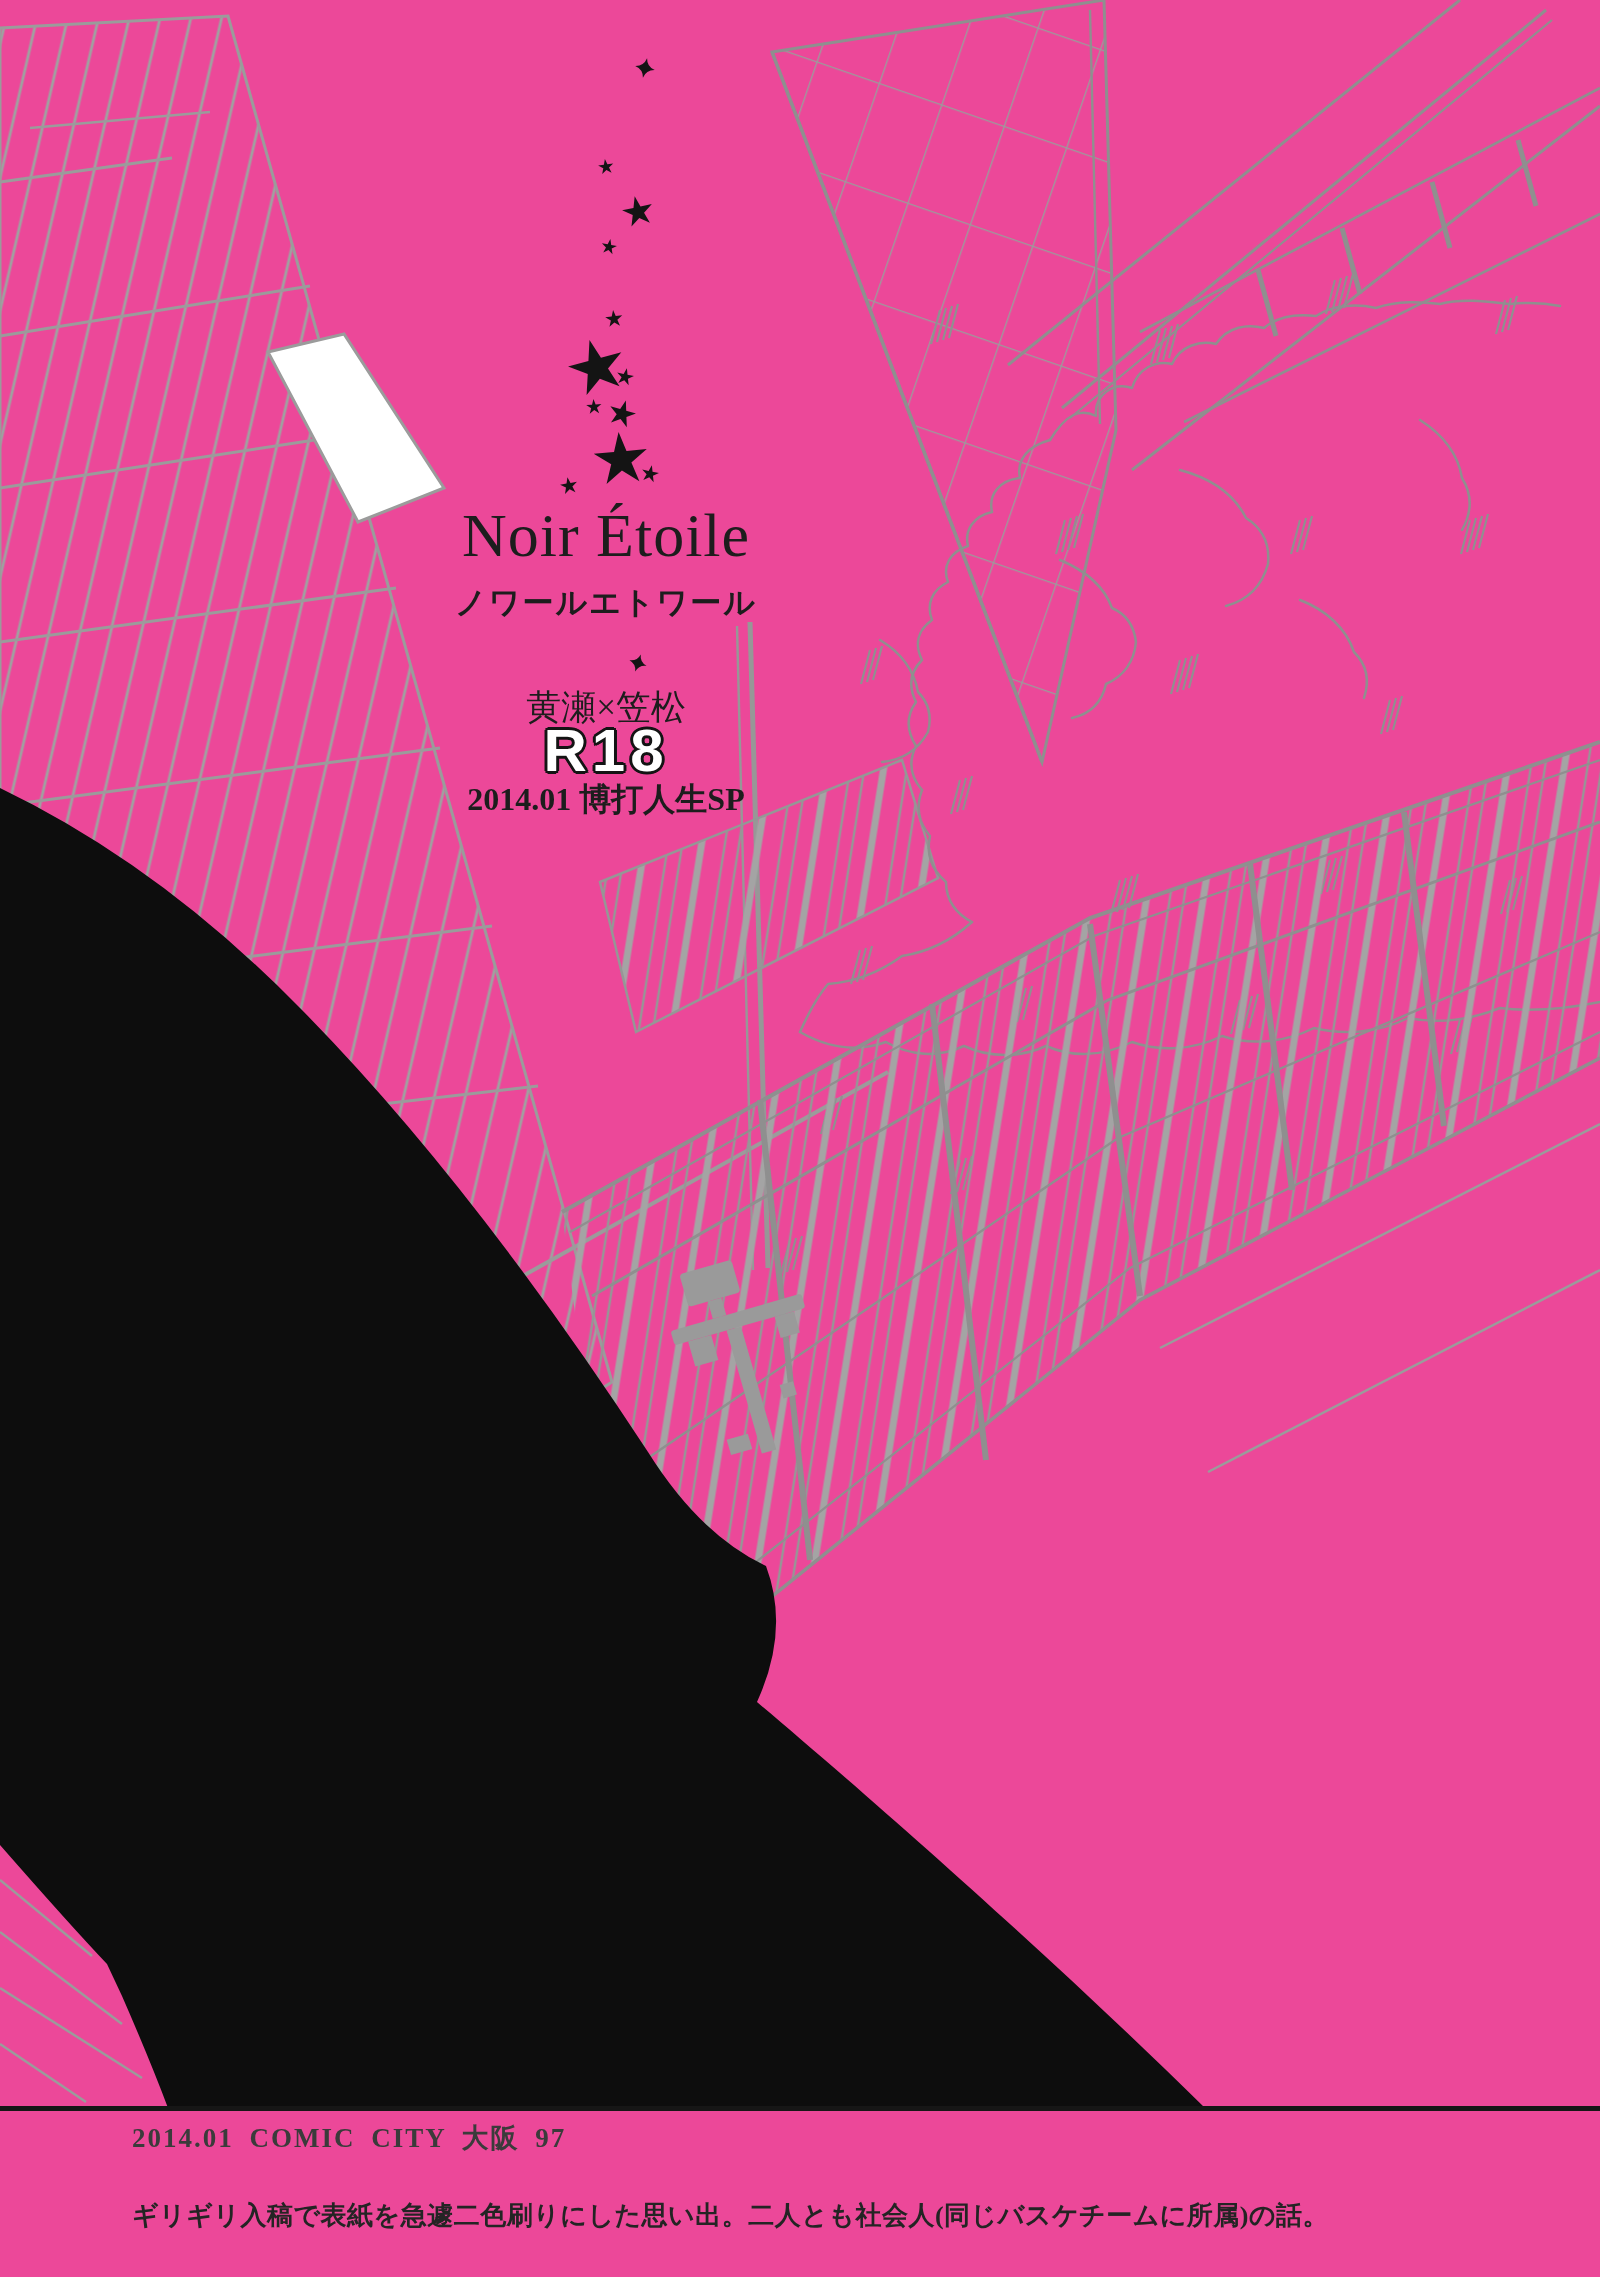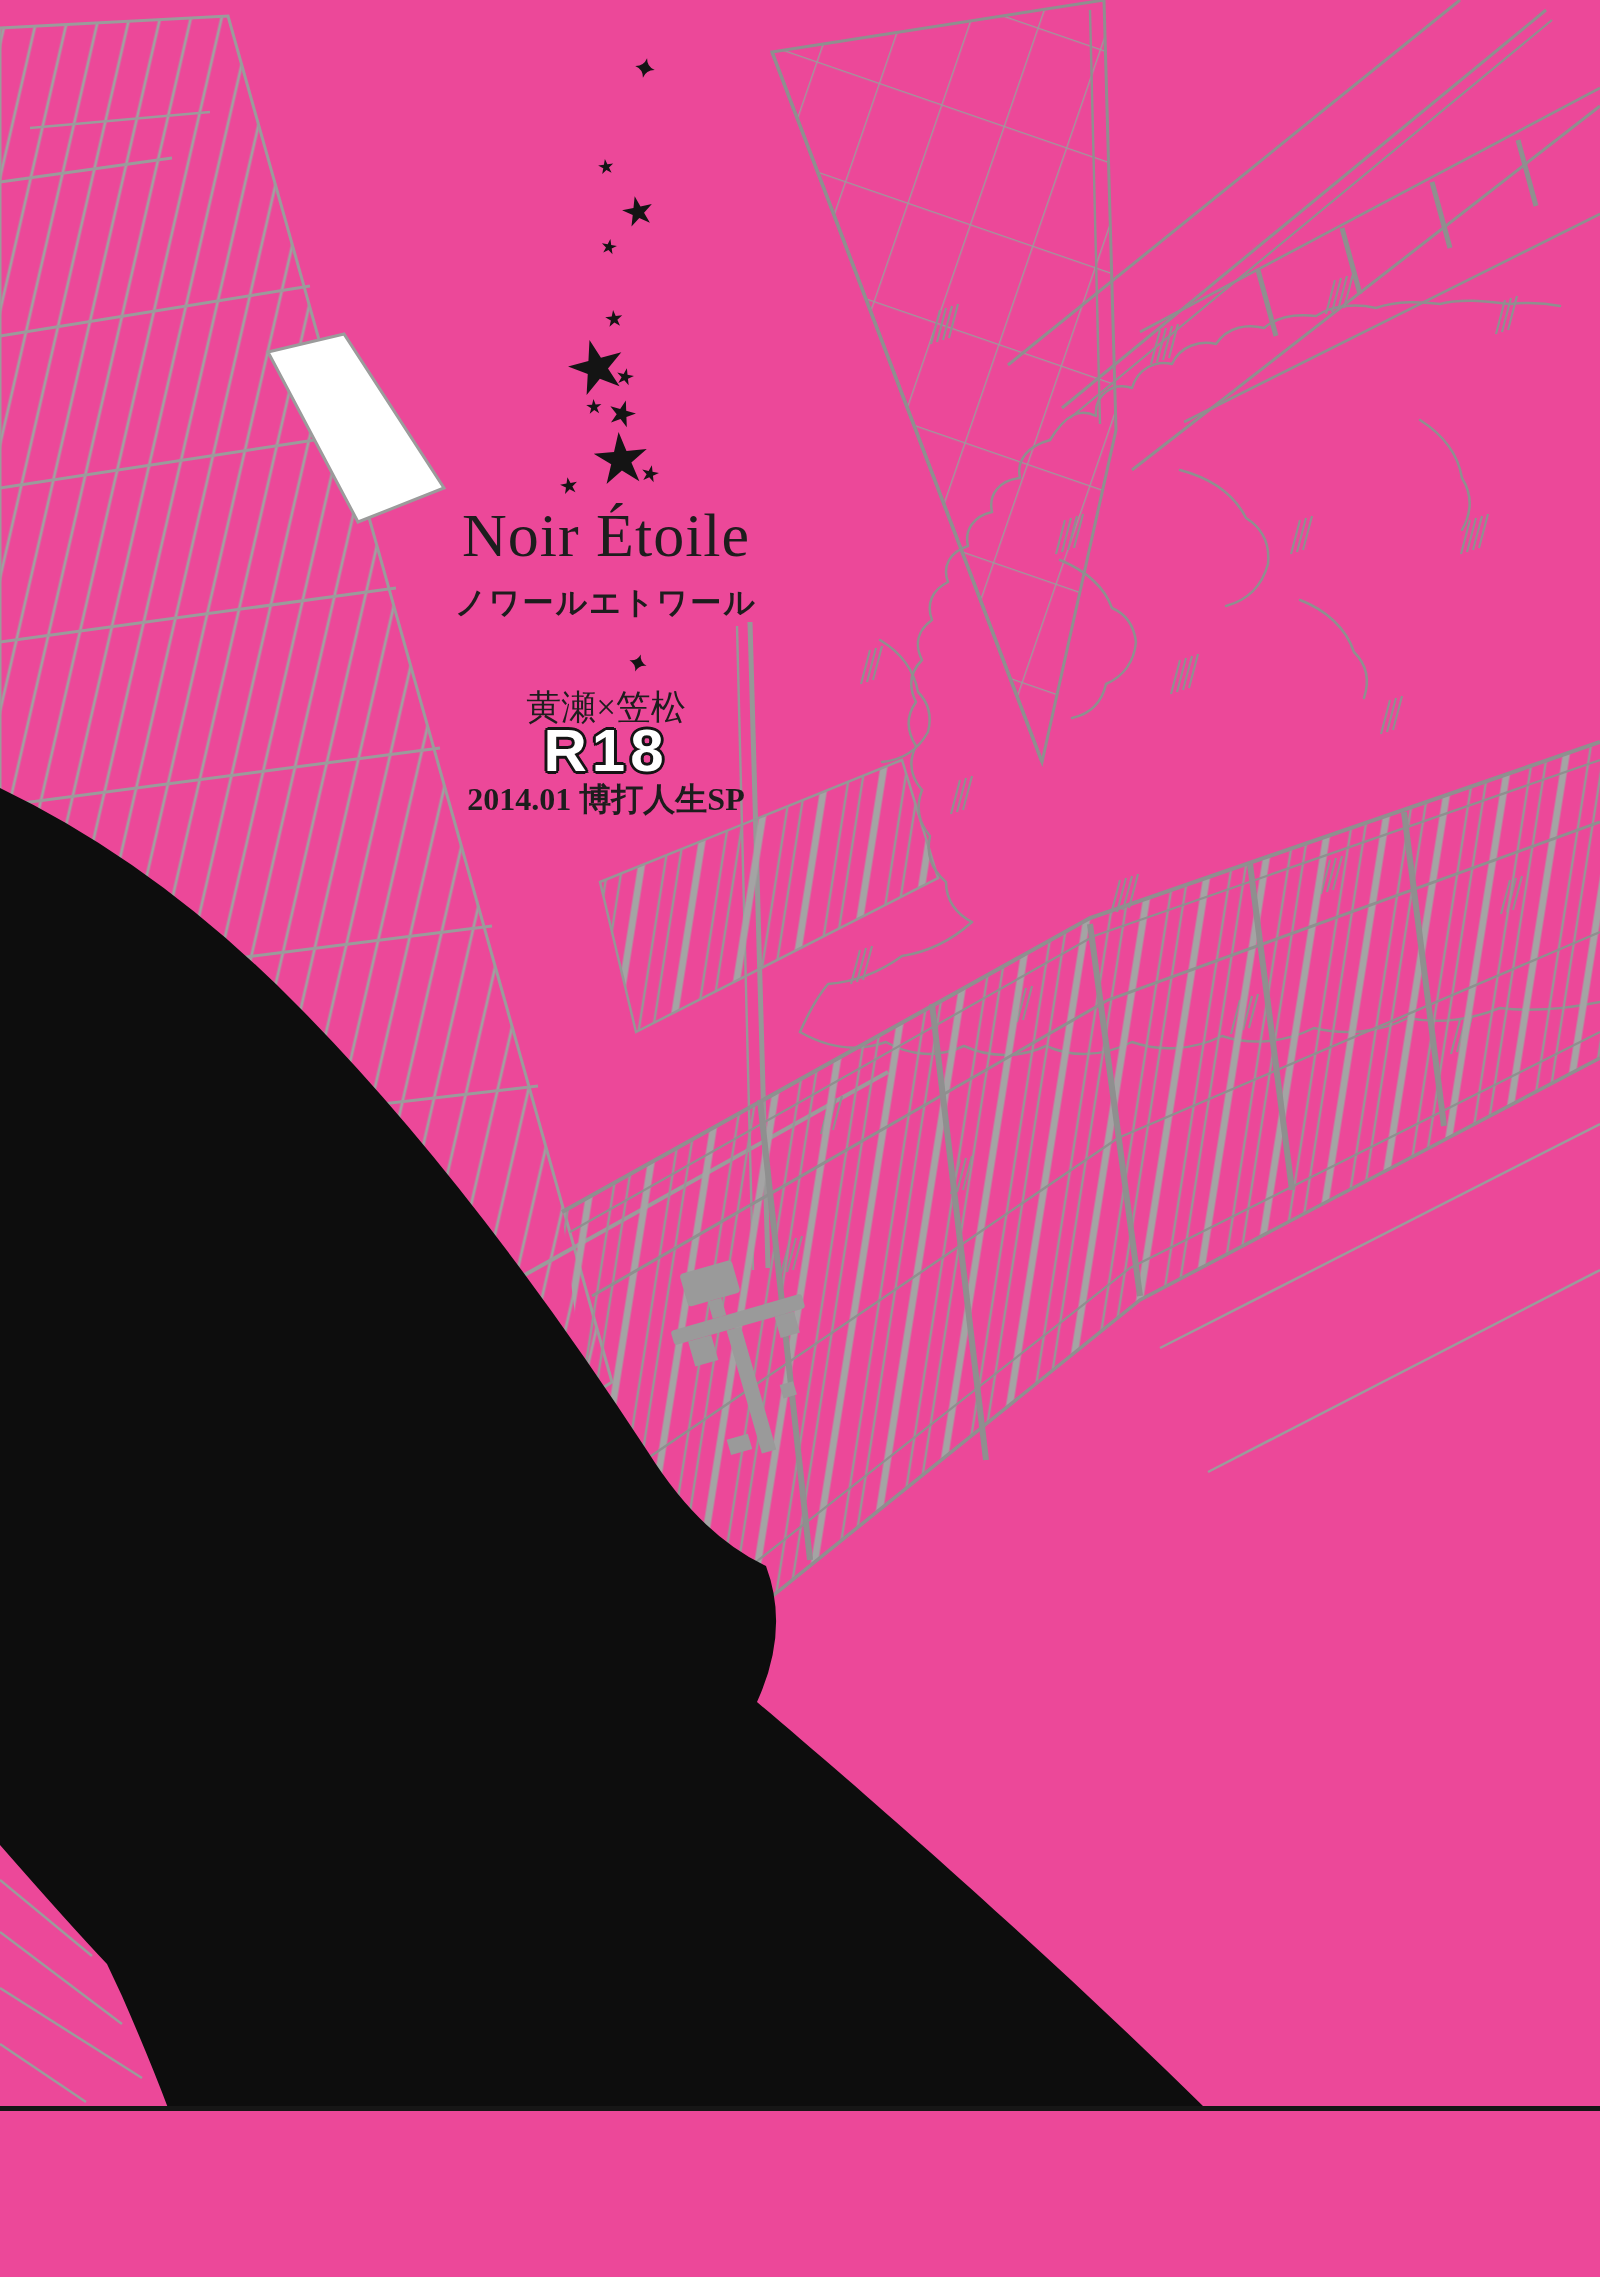--- a/index.html
+++ b/index.html
@@ -198,14 +198,16 @@
            Z"></path>
 
   <rect x="0" y="2106" width="1600" height="5" fill="#161616"></rect>
 </svg>
 
   <div class="txt centered" id="main-title">Noir Étoile</div>
   <div class="txt centered" id="title-kana">ノワールエトワール</div>
   <div class="txt centered" id="pairing">黄瀬×笠松</div>
   <div class="txt centered" id="rating">R18</div>
   <div class="txt centered" id="event-line">2014.01 博打人生SP</div>
+  <div class="txt" id="footer-event">2014.01 COMIC CITY 大阪 97</div>
+  <div class="txt" id="footer-note">ギリギリ入稿で表紙を急遽二色刷りにした思い出。二人とも社会人(同じバスケチームに所属)の話。</div>
 
 </div>
 
 </body></html>

